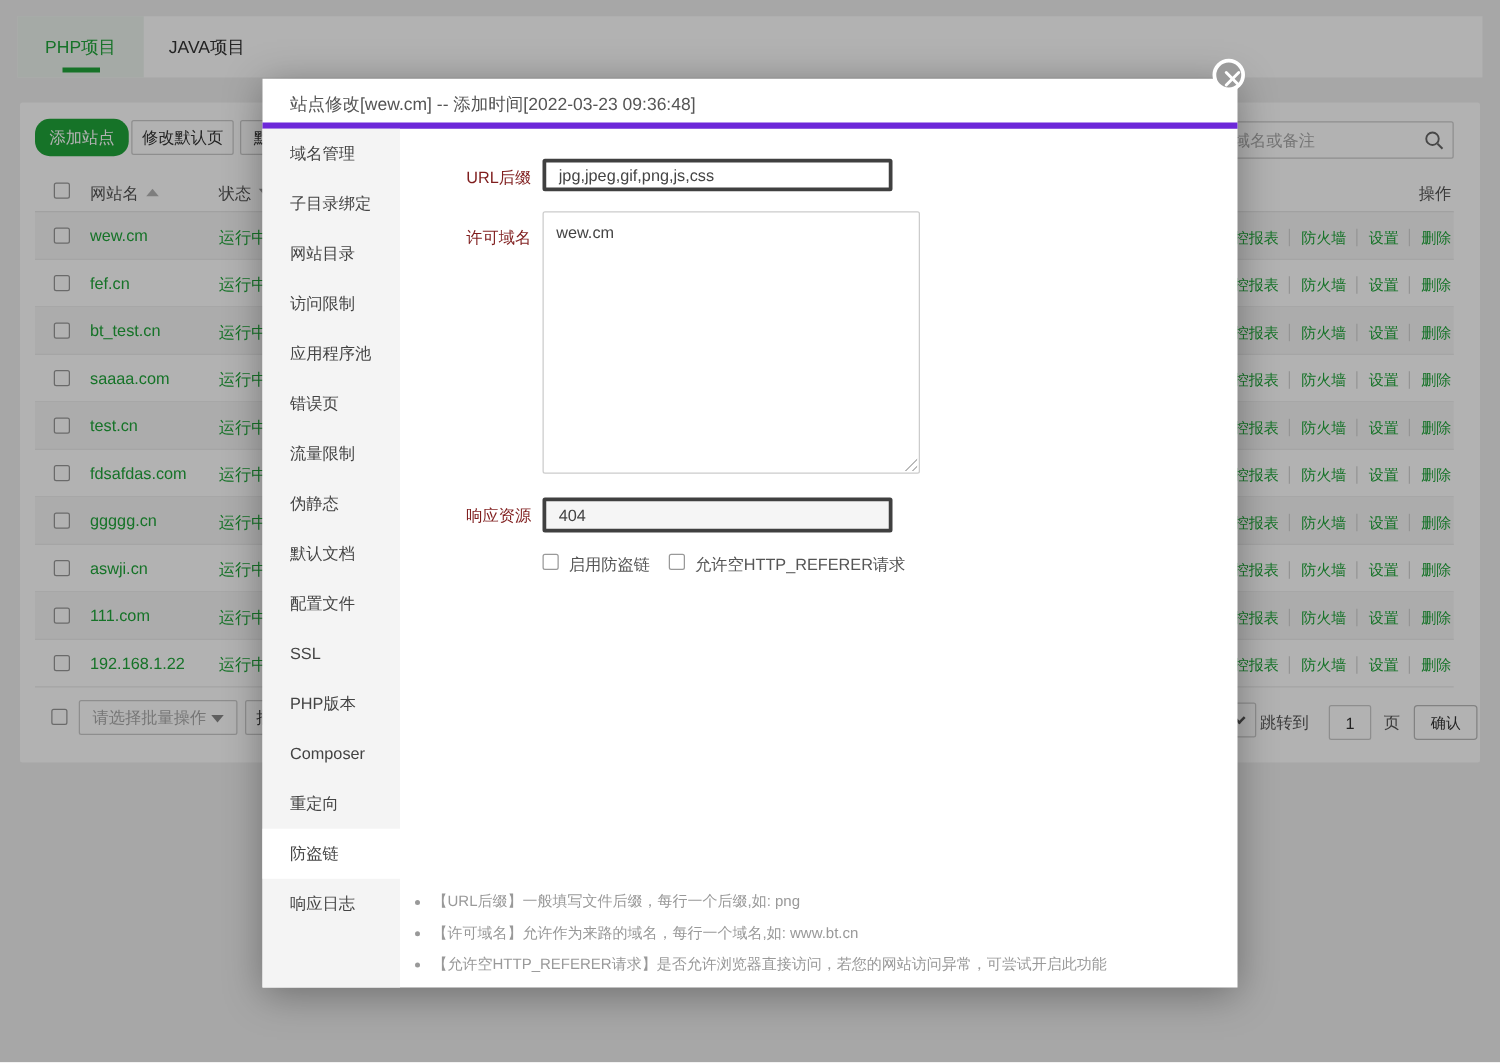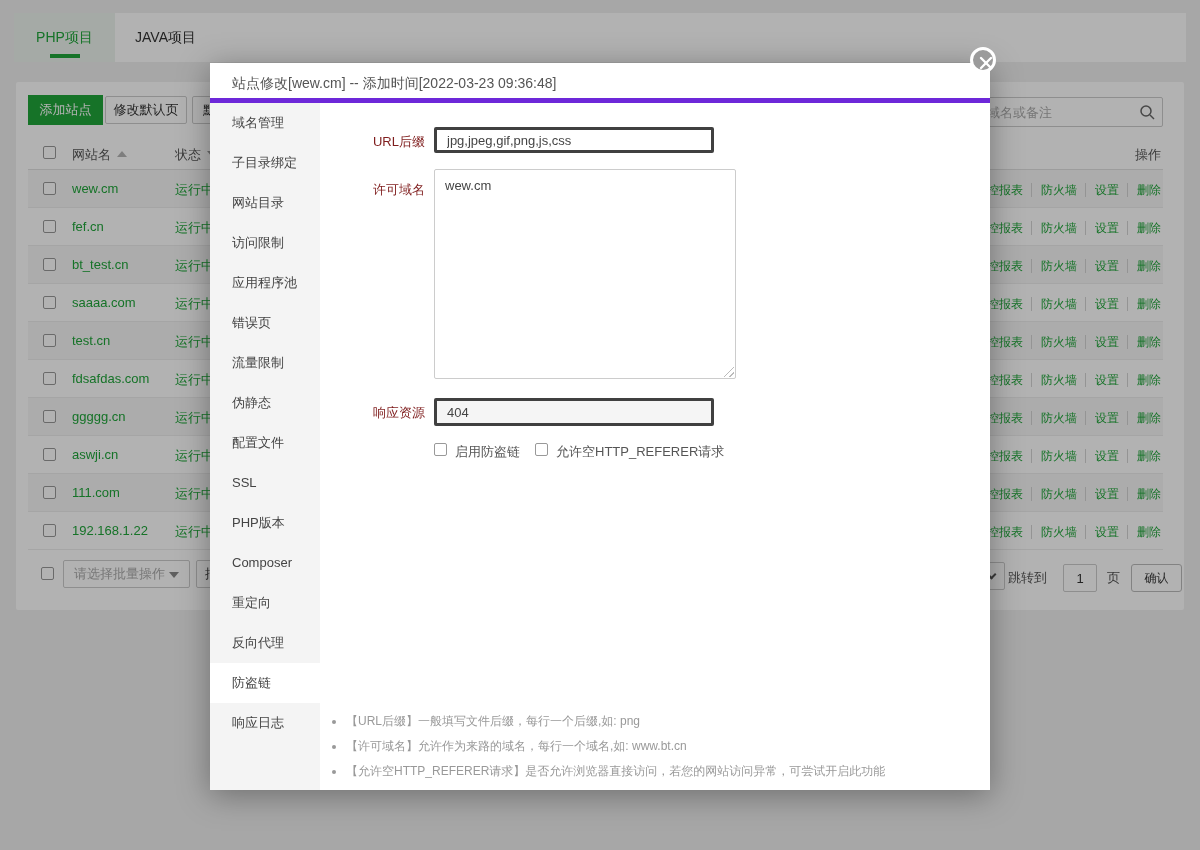--- a/index.html
+++ b/index.html
@@ -9,21 +9,21 @@
   
   .tabbar { position:absolute; left:14px; top:13px; width:1172px; height:49px; background:#fff; }
   .tab { position:relative; float:left; width:101px; height:49px; line-height:49px; text-align:center;
          font-size:14px; color:#333; cursor:pointer; }
   .tab.active { background:#edf4ee; color:#20a53a; }
   .tab-underline { position:absolute; left:50%; transform:translateX(-50%); bottom:4px; width:30px; height:4px; background:#20a53a; }
 
   
   .panel { position:absolute; left:16px; top:82px; width:1168px; height:528px; background:#fff; border-radius:2px; }
   .btn-green { position:absolute; left:12px; top:13px; width:75px; height:30px; background:#20a53a; color:#fff;
-               font-size:13px; line-height:30px; text-align:center; border-radius:0; cursor:pointer; }
+               font-size:13px; line-height:30px; text-align:center; border-radius:12px; cursor:pointer; }
   .btn-plain { position:absolute; top:14px; height:28px; background:#fff; border:1px solid #ccc; color:#333;
                font-size:13px; line-height:26px; text-align:center; border-radius:2px; cursor:pointer; }
   .btn-modify { left:89px; width:82px; }
   .btn-partial-default { left:176px; width:70px; text-align:left; padding-left:10px; overflow:hidden; }
 
   .search-wrap { position:absolute; left:962px; top:15px; width:185px; height:30px; }
   .search-wrap input { width:100%; height:100%; border:1px solid #ccc; border-radius:2px; padding:0 30px 0 8px;
                        font-size:13px; color:#444; font-family:inherit; outline:none; }
   .search-wrap input::placeholder { color:#aaa; }
   .search-icon { position:absolute; right:8px; top:7px; cursor:pointer; }
@@ -217,26 +217,26 @@
 
     <div class="side">
       <div class="side-item">域名管理</div>
       <div class="side-item">子目录绑定</div>
       <div class="side-item">网站目录</div>
       <div class="side-item">访问限制</div>
       <div class="side-item">应用程序池</div>
       <div class="side-item">错误页</div>
       <div class="side-item">流量限制</div>
       <div class="side-item">伪静态</div>
+      <div class="side-item">默认文档</div>
       <div class="side-item">配置文件</div>
       <div class="side-item">SSL</div>
       <div class="side-item">PHP版本</div>
       <div class="side-item">Composer</div>
       <div class="side-item">重定向</div>
-      <div class="side-item">反向代理</div>
       <div class="side-item active">防盗链</div>
       <div class="side-item">响应日志</div>
     </div>
 
     <div class="flabel" style="top:70px;">URL后缀</div>
     <input class="finput" style="top: 64px; height: 26px;" value="jpg,jpeg,gif,png,js,css">
 
     <div class="flabel" style="top:118px;">许可域名</div>
     <textarea class="ftextarea" style="">wew.cm</textarea>
     <div class="resize-grip"></div>

